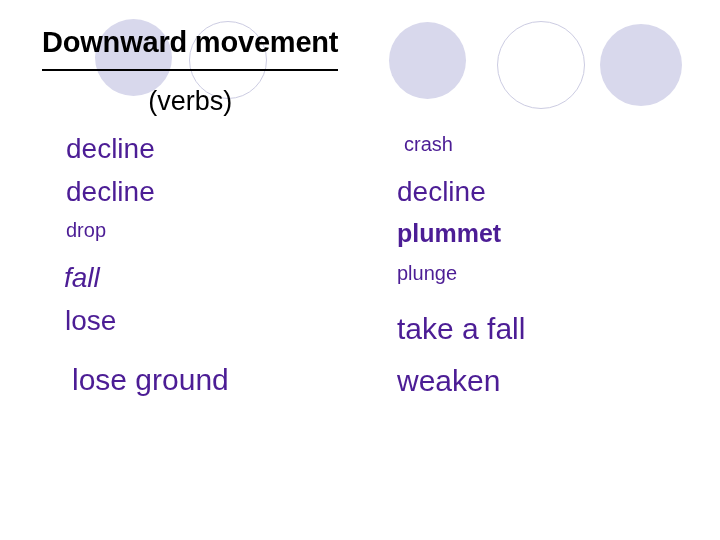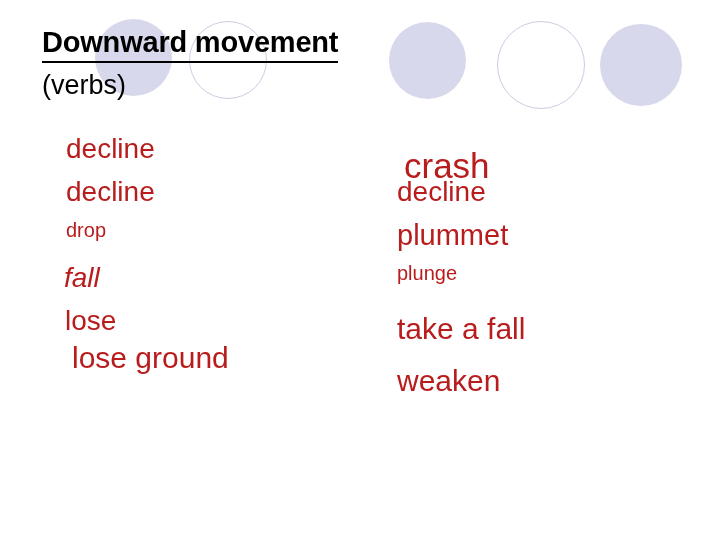--- a/index.html
+++ b/index.html
@@ -51,42 +51,43 @@
     z-index: 5;
   }
   #slide-title {
     font-size: 29px;
     font-weight: bold;
     color: #000000;
     line-height: 1.17;
     letter-spacing: -0.2px;
     display: inline-block;
     border-bottom: 2.6px solid #000000;
-    padding-bottom: 1px;
+    padding-bottom: 9px;
     white-space: nowrap;
   }
   #slide-subtitle {
     font-size: 27px;
     font-weight: normal;
     color: #000000;
     line-height: 1.2;
-    margin-top: 6px;
+    margin-top: 14px;
     white-space: nowrap;
+    text-align: center;
   }
 
   
   .word-column {
     position: absolute;
     z-index: 4;
   }
   #column-left  { left: 60px;  top: 133px; }
   #column-right { left: 392px; top: 133px; }
 
   .word-item {
-    color: #b91c1c;
+    color: #4c1d95;
     font-weight: normal;
     white-space: nowrap;
   }
 </style>
 </head>
 <body>
 
 <div id="slide">
 
   <div id="decor">
@@ -101,25 +102,25 @@
     <div id="slide-title">Downward movement</div>
     <div id="slide-subtitle">(verbs)</div>
   </div>
 
   <div id="column-left" class="word-column">
       <div class="word-item" style="position: absolute; left: 6px; top: 0px; font-size: 28px;">decline</div>
       <div class="word-item" style="position: absolute; left: 6px; top: 43px; font-size: 28px;">decline</div>
       <div class="word-item" style="position: absolute; left: 6px; top: 86px; font-size: 20px;">drop</div>
       <div class="word-item" style="position: absolute; left: 4px; top: 129px; font-size: 28px; font-style: italic;">fall</div>
       <div class="word-item" style="position: absolute; left: 5px; top: 172px; font-size: 28px;">lose</div>
-      <div class="word-item" style="position: absolute; left: 12px; top: 208px; font-size: 30px;">lose ground</div>
+      <div class="word-item" style="position: absolute; left: 12px; top: 230px; font-size: 30px;">lose ground</div>
     </div>
 
   <div id="column-right" class="word-column">
-      <div class="word-item" style="position: absolute; left: 12px; top: 13px; font-size: 35px;">crash</div>
+      <div class="word-item" style="position: absolute; left: 12px; top: 0px; font-size: 20px;">crash</div>
       <div class="word-item" style="position: absolute; left: 5px; top: 43px; font-size: 28px;">decline</div>
-      <div class="word-item" style="position: absolute; left: 5px; top: 86px; font-size: 29px;">plummet</div>
+      <div class="word-item" style="position: absolute; left: 5px; top: 86px; font-size: 25px; font-weight: bold;">plummet</div>
       <div class="word-item" style="position: absolute; left: 5px; top: 129px; font-size: 20px;">plunge</div>
       <div class="word-item" style="position: absolute; left: 5px; top: 179px; font-size: 30px;">take a fall</div>
       <div class="word-item" style="position: absolute; left: 5px; top: 231px; font-size: 30px;">weaken</div>
     </div>
 
 </div>
 
 </body></html>

